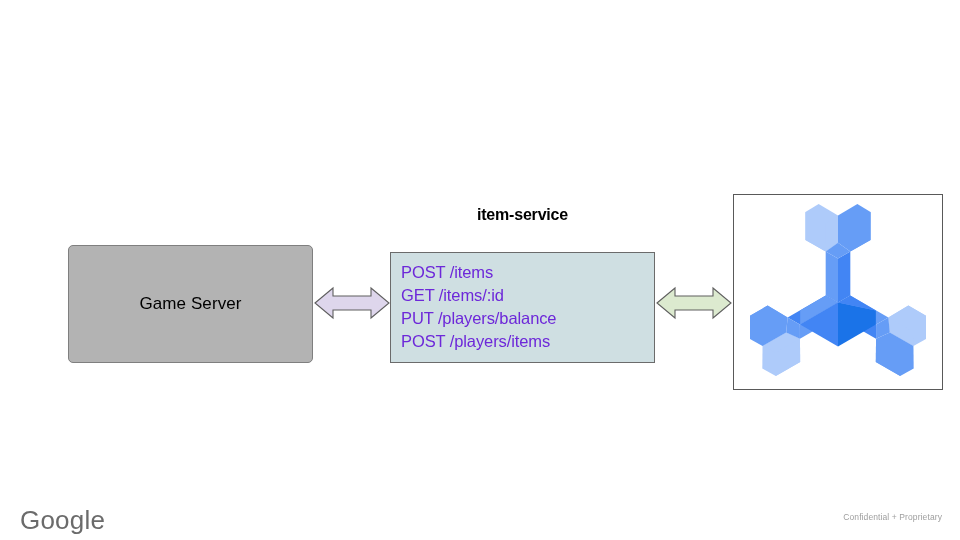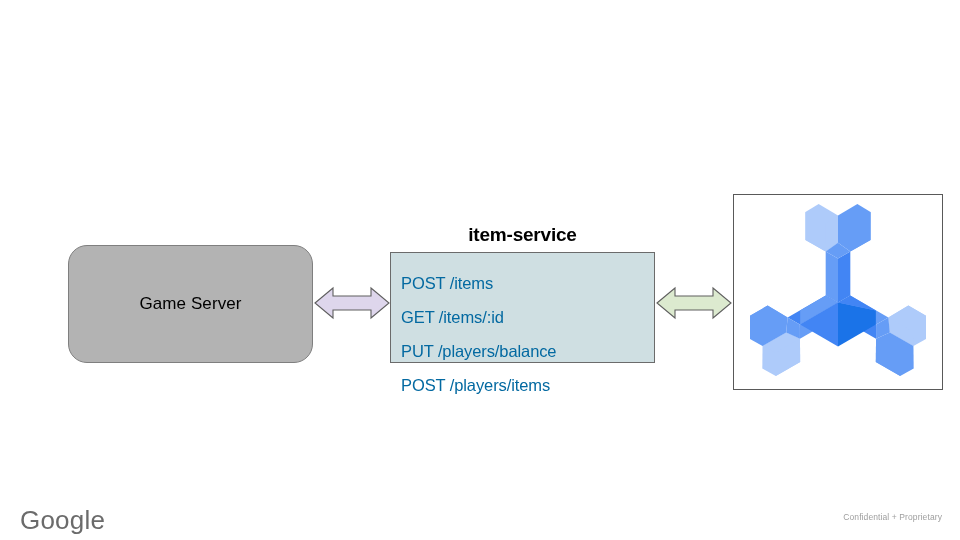--- a/index.html
+++ b/index.html
@@ -24,62 +24,61 @@
 
   
   .game-server-box {
     position: absolute;
     left: 68px;
     top: 245px;
     width: 245px;
     height: 118px;
     background: #b3b3b3;
     border: 1px solid #7f7f7f;
-    border-radius: 19px;
+    border-radius: 5px;
     box-sizing: border-box;
     display: flex;
     align-items: center;
     justify-content: center;
   }
   .game-server-label {
     font-size: 17px;
     color: #000000;
     letter-spacing: 0.1px;
   }
 
   
   .item-service-title {
     position: absolute;
     left: 390px;
-    top: 224px;
+    top: 206px;
     width: 265px;
     text-align: center;
-    font-size: 19px;
+    font-size: 16px;
     font-weight: bold;
     color: #000000;
     letter-spacing: -0.2px;
   }
   .item-service-box {
     position: absolute;
     left: 390px;
     top: 252px;
     width: 265px;
     height: 111px;
     background: #cfdfe2;
     border: 1px solid #6b6b6b;
     box-sizing: border-box;
     padding: 8px 0 0 10px;
   }
   .endpoint-line {
     font-size: 16.5px;
     line-height: 23px;
-    color: #0369a1;
+    color: #6d28d9;
     white-space: nowrap;
     letter-spacing: -0.1px;
-    margin-top: 11px;
   }
 
   
   .arrow-wrap {
     position: absolute;
   }
   .arrow-left-right { left: 313px; top: 281px; width: 78px; height: 44px; }
   .arrow-right-left { left: 655px; top: 281px; width: 78px; height: 44px; }
 
   

